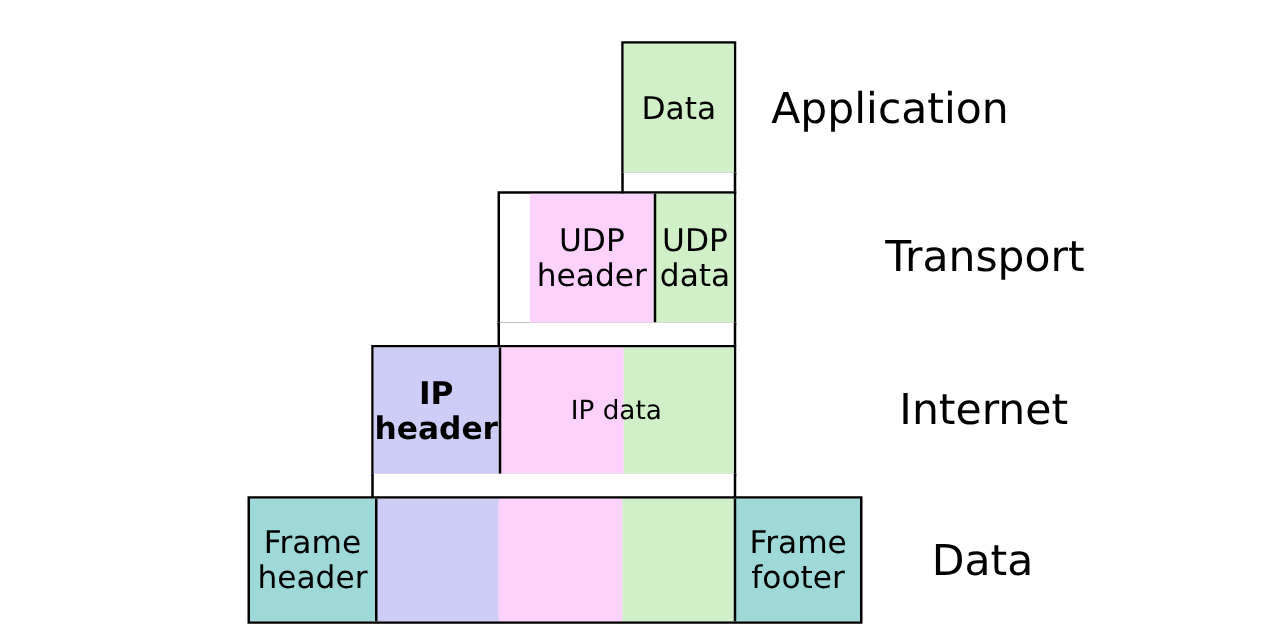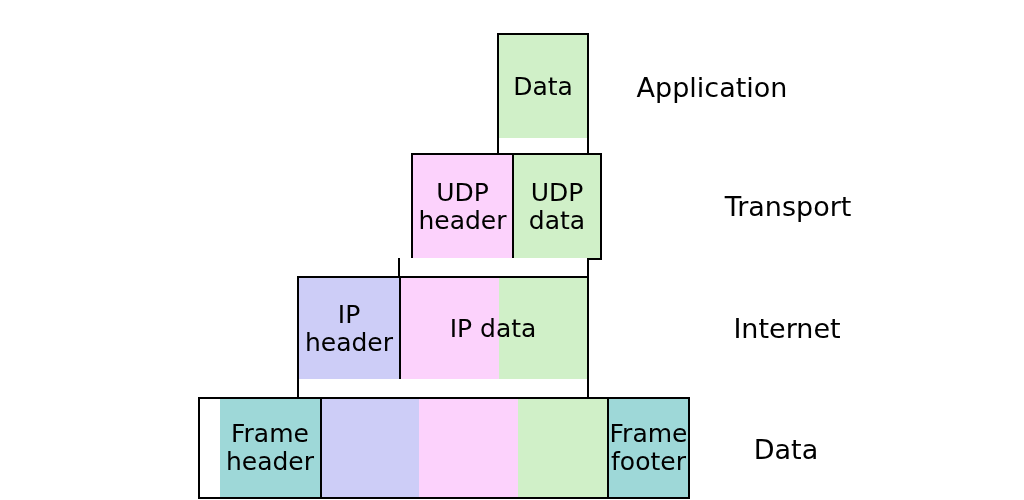--- a/index.html
+++ b/index.html
@@ -49,75 +49,75 @@
   
   .span-label {
     position: absolute;
     top: 0;
     bottom: 0;
     display: flex;
     align-items: center;
     justify-content: center;
     text-align: center;
     color: #000000;
-    font-size: 25px;
+    font-size: 21px;
     line-height: 1.12;
     pointer-events: none;
     white-space: pre-line;
   }
   
   .connector {
     position: absolute;
     box-sizing: border-box;
     border-left: 2px solid #000000;
     border-right: 2px solid #000000;
     background: #ffffff;
   }
   
   .layer-label {
     position: absolute;
     color: #000000;
-    font-size: 27px;
+    font-size: 34px;
     line-height: 1;
     text-align: left;
     transform: translate(-50%, -50%);
     white-space: nowrap;
   }
 </style>
 </head>
 <body>
 
 <div id="diagram">
 
   <div class="row" style="left:497px; top:13px; width:92px; height:107px;">
     <div class="seg" style="flex:1 1 auto; background:#d0f0c8;">Data</div>
   </div>
 
   <div class="connector" style="left:497px; top:118px; width:92px; height:17px;"></div>
 
-  <div class="row" style="left:411px; top:133px; width:191px; height:107px;">
+  <div class="row" style="left:398px; top:133px; width:191px; height:107px;padding-left:24px;">
     <div class="seg" style="flex:0 0 99px; background:#fcd2fc;">UDP
 header</div>
     <div class="seg" style="flex:1 1 auto; background:#d0f0c8;">UDP
 data</div>
   </div>
 
   <div class="connector" style="left:398px; top:238px; width:191px; height:19px;"></div>
 
   <div class="row" style="left:297px; top:256px; width:292px; height:105px;">
-    <div class="seg" style="flex:0 0 100px; background:#cdcdf7;">IP
+    <div class="seg" style="flex:0 0 100px; background:#cdcdf7;font-weight:bold;">IP
 header</div>
     <div class="seg nodiv" style="flex:0 0 100px; background:#fcd2fc;"></div>
     <div class="seg" style="flex:1 1 auto; background:#d0f0c8;"></div>
     <div class="span-label" style="left:100px; right:0;">IP data</div>
   </div>
 
   <div class="connector" style="left:297px; top:359px; width:292px; height:19px;"></div>
 
-  <div class="row" style="left:198px; top:377px; width:492px; height:102px;padding-left:20px;">
+  <div class="row" style="left:198px; top:377px; width:492px; height:102px;">
     <div class="seg" style="flex:0 0 100px; background:#9ed8d8;">Frame
 header</div>
     <div class="seg nodiv" style="flex:0 0 99px; background:#cdcdf7;"></div>
     <div class="seg nodiv" style="flex:0 0 99px; background:#fcd2fc;"></div>
     <div class="seg" style="flex:0 0 89px; background:#d0f0c8;"></div>
     <div class="seg" style="flex:1 1 auto; background:#9ed8d8;">Frame
 footer</div>
   </div>
 
   <div class="layer-label" style="left:712px; top:67px;">Application</div>

